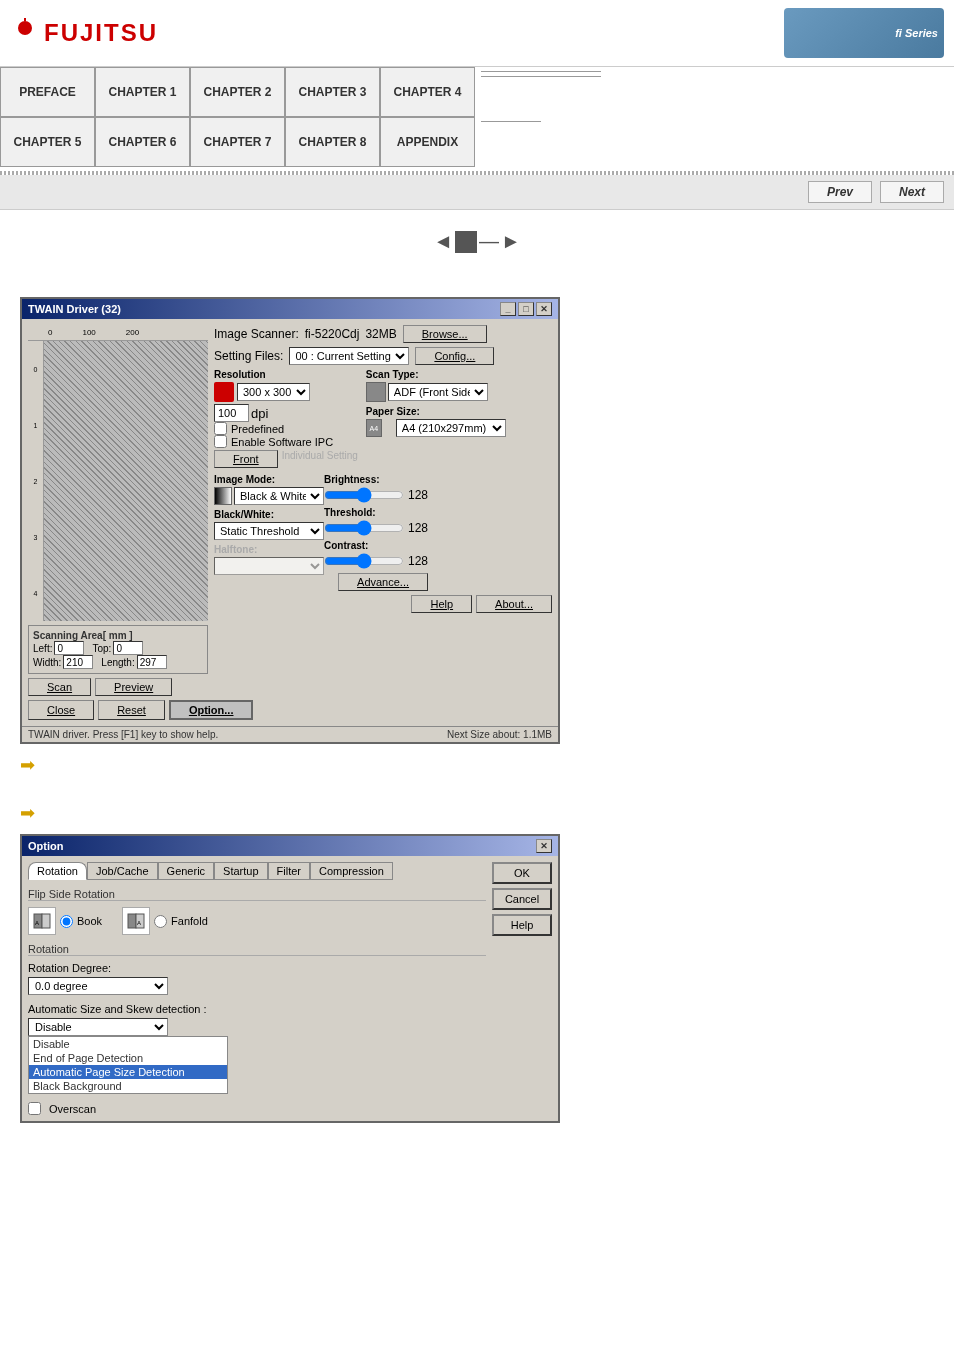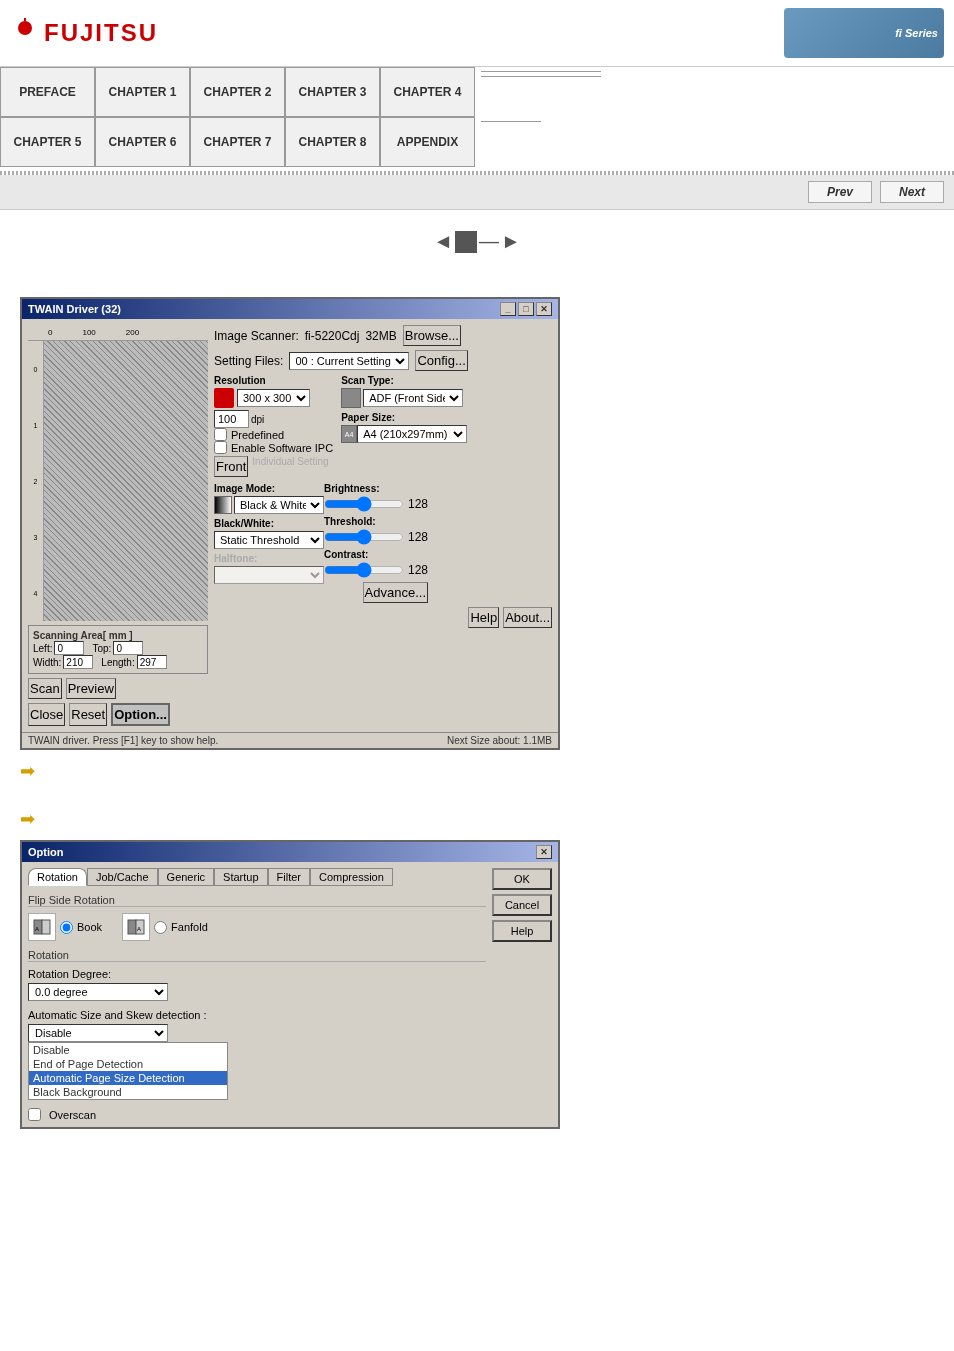--- a/index.html
+++ b/index.html
@@ -31,21 +31,21 @@
     .window { border: 2px solid #666; background: #d4d0c8; margin: 10px 0; position: relative; }
     .window-titlebar { background: linear-gradient(to right, #0a246a, #a6b5e6); color: white; padding: 3px 6px; display: flex; justify-content: space-between; align-items: center; font-size: 11px; font-weight: bold; }
     .window-close { width: 16px; height: 14px; background: #d4d0c8; border: 1px outset #888; color: #333; font-size: 9px; cursor: pointer; display: flex; align-items: center; justify-content: center; }
     .window-body { padding: 6px; display: flex; gap: 6px; }
 
     
     .settings-panel { flex: 1; }
     .settings-row { display: flex; align-items: center; margin-bottom: 4px; gap: 6px; }
     .settings-input { border: 1px inset #888; background: #fff; padding: 1px 3px; font-size: 11px; height: 18px; }
     .settings-select { border: 1px inset #888; background: #fff; padding: 1px; font-size: 11px; height: 18px; }
-    .settings-btn { padding: 2px 1px; font-size: 13px; background: #d4d0c8; border: 1px outset #888; cursor: pointer; }
+    .settings-btn { padding: 2px 18px; font-size: 11px; background: #d4d0c8; border: 1px outset #888; cursor: pointer; text-decoration: underline; }
     .checkbox-row { display: flex; align-items: center; gap: 4px; font-size: 11px; }
     .scanning-area { border: 1px solid #888; padding: 4px; margin-top: 4px; }
     .scan-area-title { font-size: 10px; color: #333; font-weight: bold; }
     .scan-fields { display: flex; gap: 8px; font-size: 10px; }
     .scan-field { display: flex; align-items: center; gap: 2px; }
     .scan-input { width: 30px; border: 1px inset #888; background: #fff; font-size: 10px; height: 14px; padding: 0 2px; }
     .window-statusbar { background: #d4d0c8; border-top: 1px solid #888; padding: 2px 6px; font-size: 10px; color: #333; display: flex; justify-content: space-between; }
 
     
     .arrow-right { color: #d4a000; font-size: 18px; margin: 6px 0; }
@@ -215,21 +215,21 @@
           <div>
             <div style="font-size:10px;font-weight:bold;margin-bottom:2px;">Resolution</div>
             <div style="display:flex;align-items:center;gap:3px;">
               <div style="width:20px;height:20px;background:#c00;border-radius:2px;"></div>
               <select class="settings-select">
                 <option>300 x 300</option>
               </select>
             </div>
             <div style="display:flex;align-items:center;gap:2px;margin-top:2px;">
               <input class="settings-input" style="width: 35px;" value="100">
-              <span style="font-size:10px;">dpi</span>
+              <span style="font-size:13px;">dpi</span>
             </div>
             <div class="checkbox-row">
               <input type="checkbox" style="">
               <span>Predefined</span>
             </div>
             <div class="checkbox-row">
               <input type="checkbox" style="">
               <span>Enable Software IPC</span>
             </div>
             <div style="display:flex;gap:4px;margin-top:2px;">
@@ -239,21 +239,21 @@
           </div>
           <div>
             <div style="font-size:10px;font-weight:bold;margin-bottom:2px;">Scan Type:</div>
             <div style="display:flex;align-items:center;gap:2px;">
               <div style="width:20px;height:20px;background:#888;border:1px solid #666;"></div>
               <select class="settings-select" style="width:100px;">
                 <option>ADF (Front Side)</option>
               </select>
             </div>
             <div style="font-size:10px;font-weight:bold;margin:4px 0 2px 0;">Paper Size:</div>
-            <div style="display:flex;align-items:center;gap:0;">
+            <div style="display:flex;align-items:center;gap:14px;">
               <div style="width:16px;height:18px;background:#888;border:1px solid #666;font-size:7px;display:flex;align-items:center;justify-content:center;color:#fff;">A4</div>
               <select class="settings-select" style="width:110px;">
                 <option>A4 (210x297mm)</option>
               </select>
             </div>
           </div>
         </div>
 
         <div style="display:flex;margin-top:6px;">
           <div>

